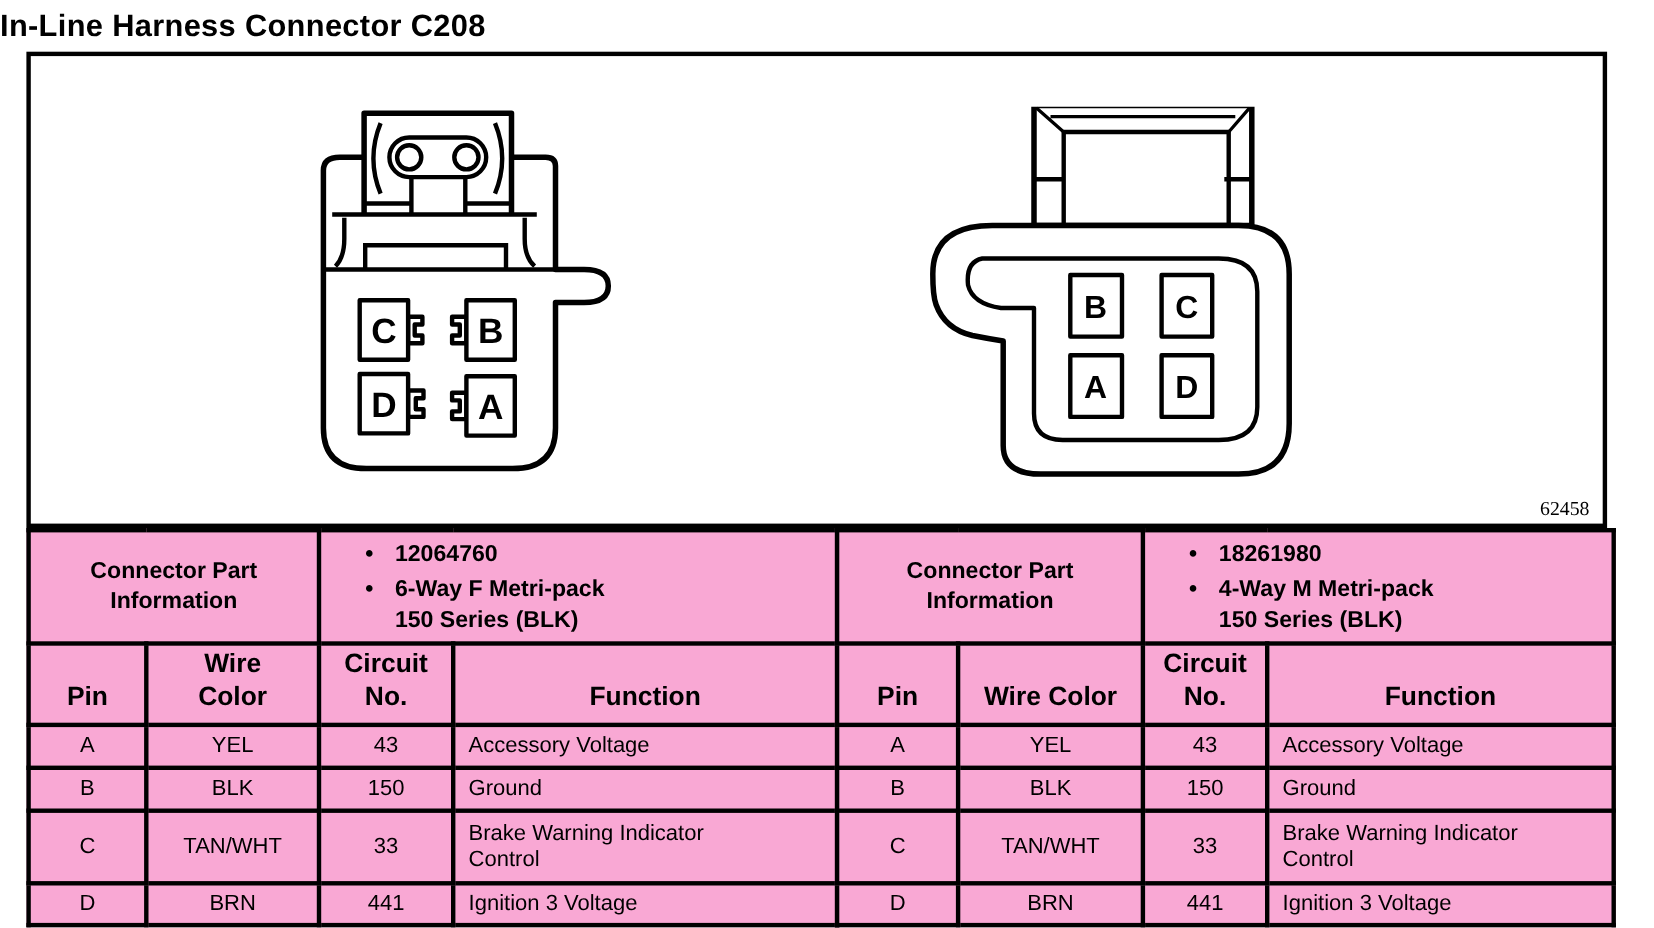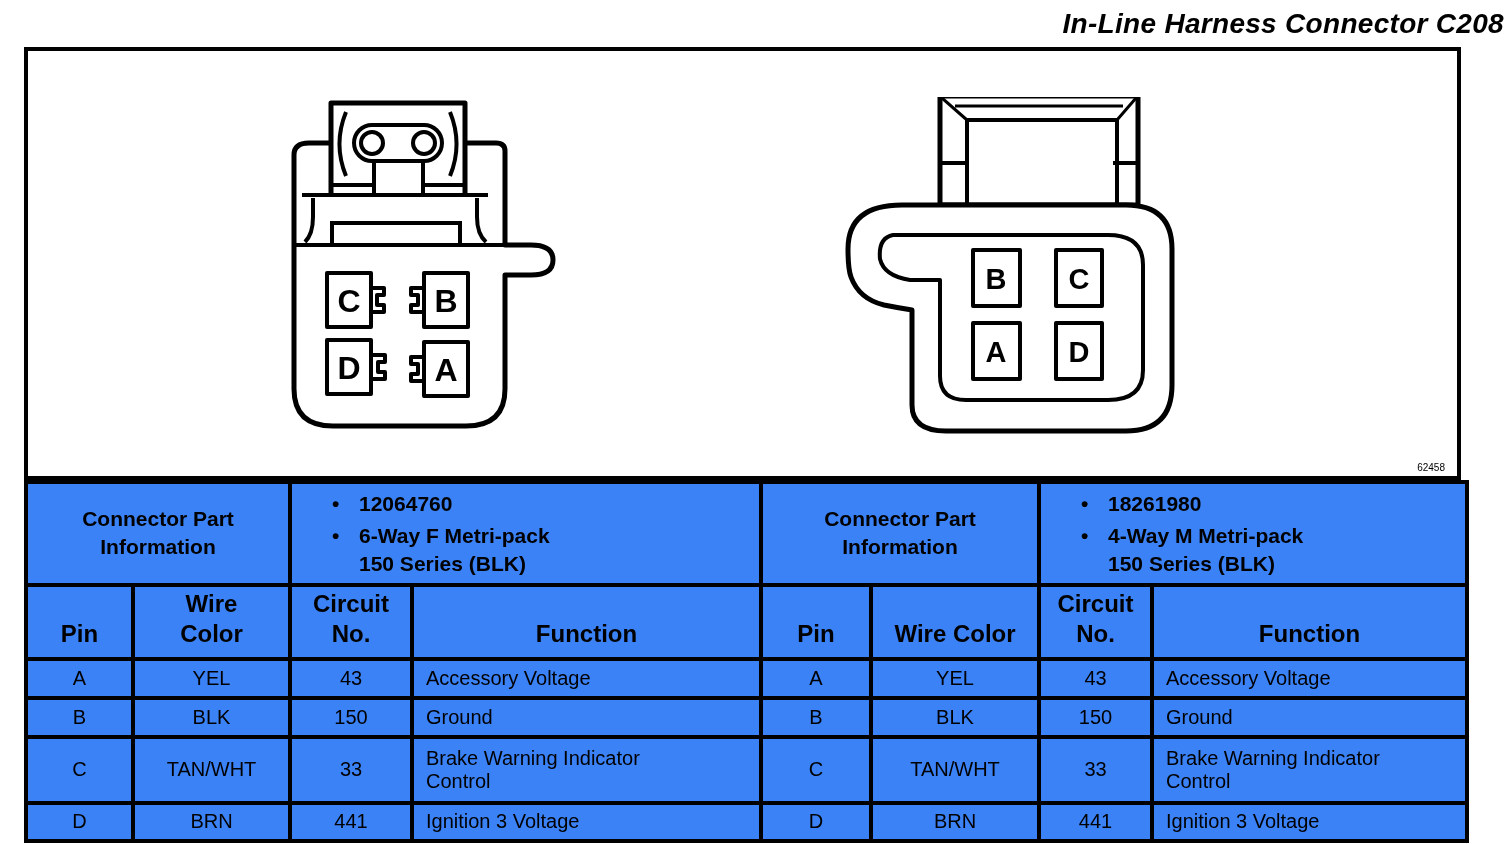--- a/index.html
+++ b/index.html
@@ -2,34 +2,34 @@
 <html><head>
 <meta charset="utf-8">
 <style>
   html,body { margin:0; padding:0; background:#fff; }
   body {
     width:1504px; height:844px; position:relative;
     color:#000; font-family:"Liberation Sans", sans-serif;
     -webkit-font-smoothing:antialiased;
   }
   .title {
-    text-align:right; font-size:28px; font-weight:bold;
-    margin:8px 0 7px 0; letter-spacing:0.3px;font-style:italic;
+    text-align:left; font-size:28px; font-weight:bold;
+    margin:8px 0 7px 0; letter-spacing:0.3px;
   }
   .diagram-box {
     position:relative; margin-left:24px; width:1429px; height:425px;
     border:4px solid #000; background:#fff;
   }
-  .fig-num { position:absolute; right:12px; bottom:3px; font-size:10px; }
+  .fig-num { position:absolute; right:12px; bottom:3px; font-size:18px;font-family:Liberation Serif, serif; }
   svg.conn { position:absolute; }
   svg.left-conn  { left:257px; top:46px; }
   svg.right-conn { left:812px; top:46px; }
 
   .tables { display:flex; margin-left:24px; }
-  table { border-collapse:collapse; table-layout:fixed; background:#3b82f6; }
+  table { border-collapse:collapse; table-layout:fixed; background:#f9a8d4; }
   table.t-left  { width:735px; }
   table.t-right { width:706px; margin-left:-4px; }
   td, th { border:4px solid #000; overflow:hidden; }
 
   tr.r-info td { height:94px; }
   tr.r-head th { height:61px; }
   tr.r-a td { height:33px; }
   tr.r-b td { height:33px; }
   tr.r-c td { height:60px; }
   tr.r-d td { height:32px; }

